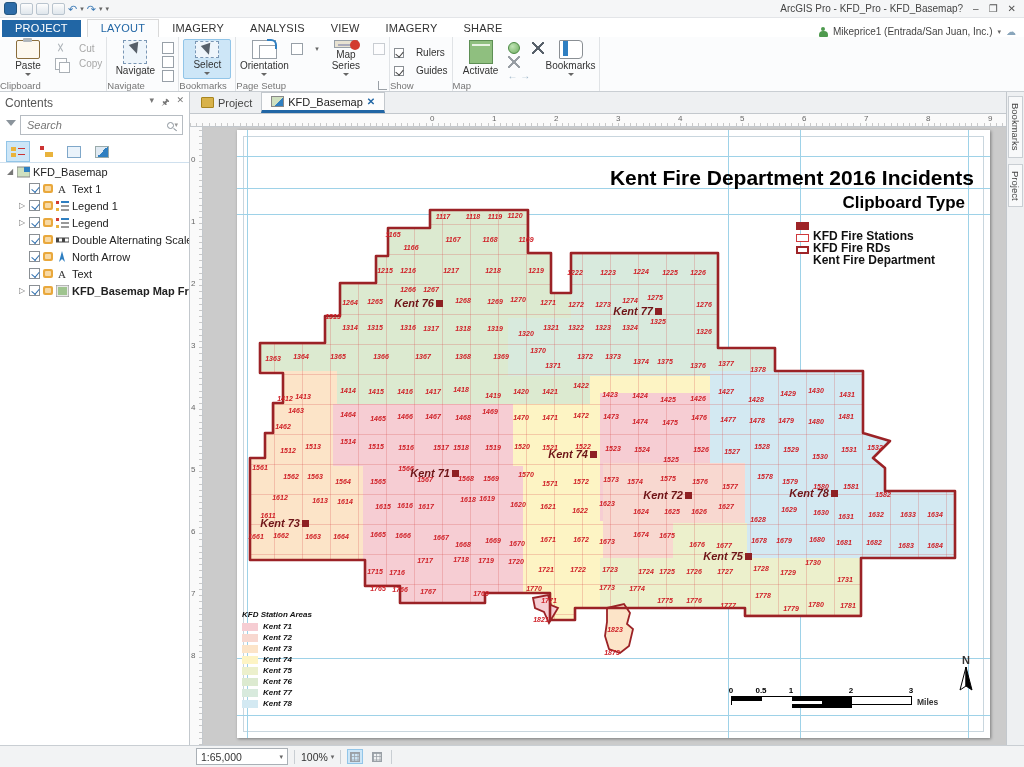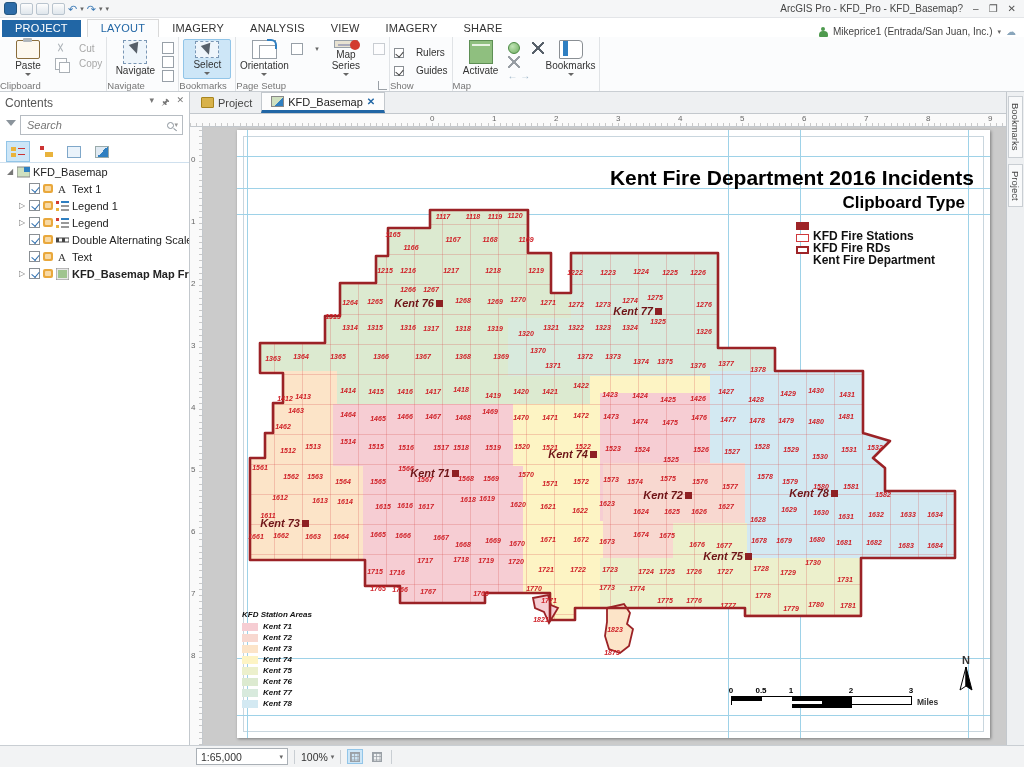--- a/index.html
+++ b/index.html
@@ -403,20 +403,31 @@
           <span class="tchk"></span>
           <span class="lockic"></span>
           <span class="ticon">
             <svg width="13" height="12">
               <rect x="0" y="4" width="13" height="4" fill="#fff" stroke="#444"></rect>
               <rect x="0" y="4" width="3" height="4" fill="#444"></rect>
               <rect x="6" y="4" width="3" height="4" fill="#444"></rect>
             </svg>
           </span>
           <span class="tlabel">Double Alternating Scale Bar</span>
+        </div>
+        <div class="trow" style="padding-left: 16px;">
+          <span class="exp"></span>
+          <span class="tchk"></span>
+          <span class="lockic"></span>
+          <span class="ticon">
+            <svg width="13" height="12">
+              <polygon points="6,0 9,11 6,8 3,11" fill="#2f7fc1"></polygon>
+            </svg>
+          </span>
+          <span class="tlabel">North Arrow</span>
         </div>
         <div class="trow" style="padding-left: 16px;">
           <span class="exp"></span>
           <span class="tchk"></span>
           <span class="lockic"></span>
           <span class="ticon">
             <svg width="13" height="12">
               <text x="2" y="10" font-size="11" font-family="Liberation Serif,serif" fill="#333">A</text>
             </svg>
           </span>

